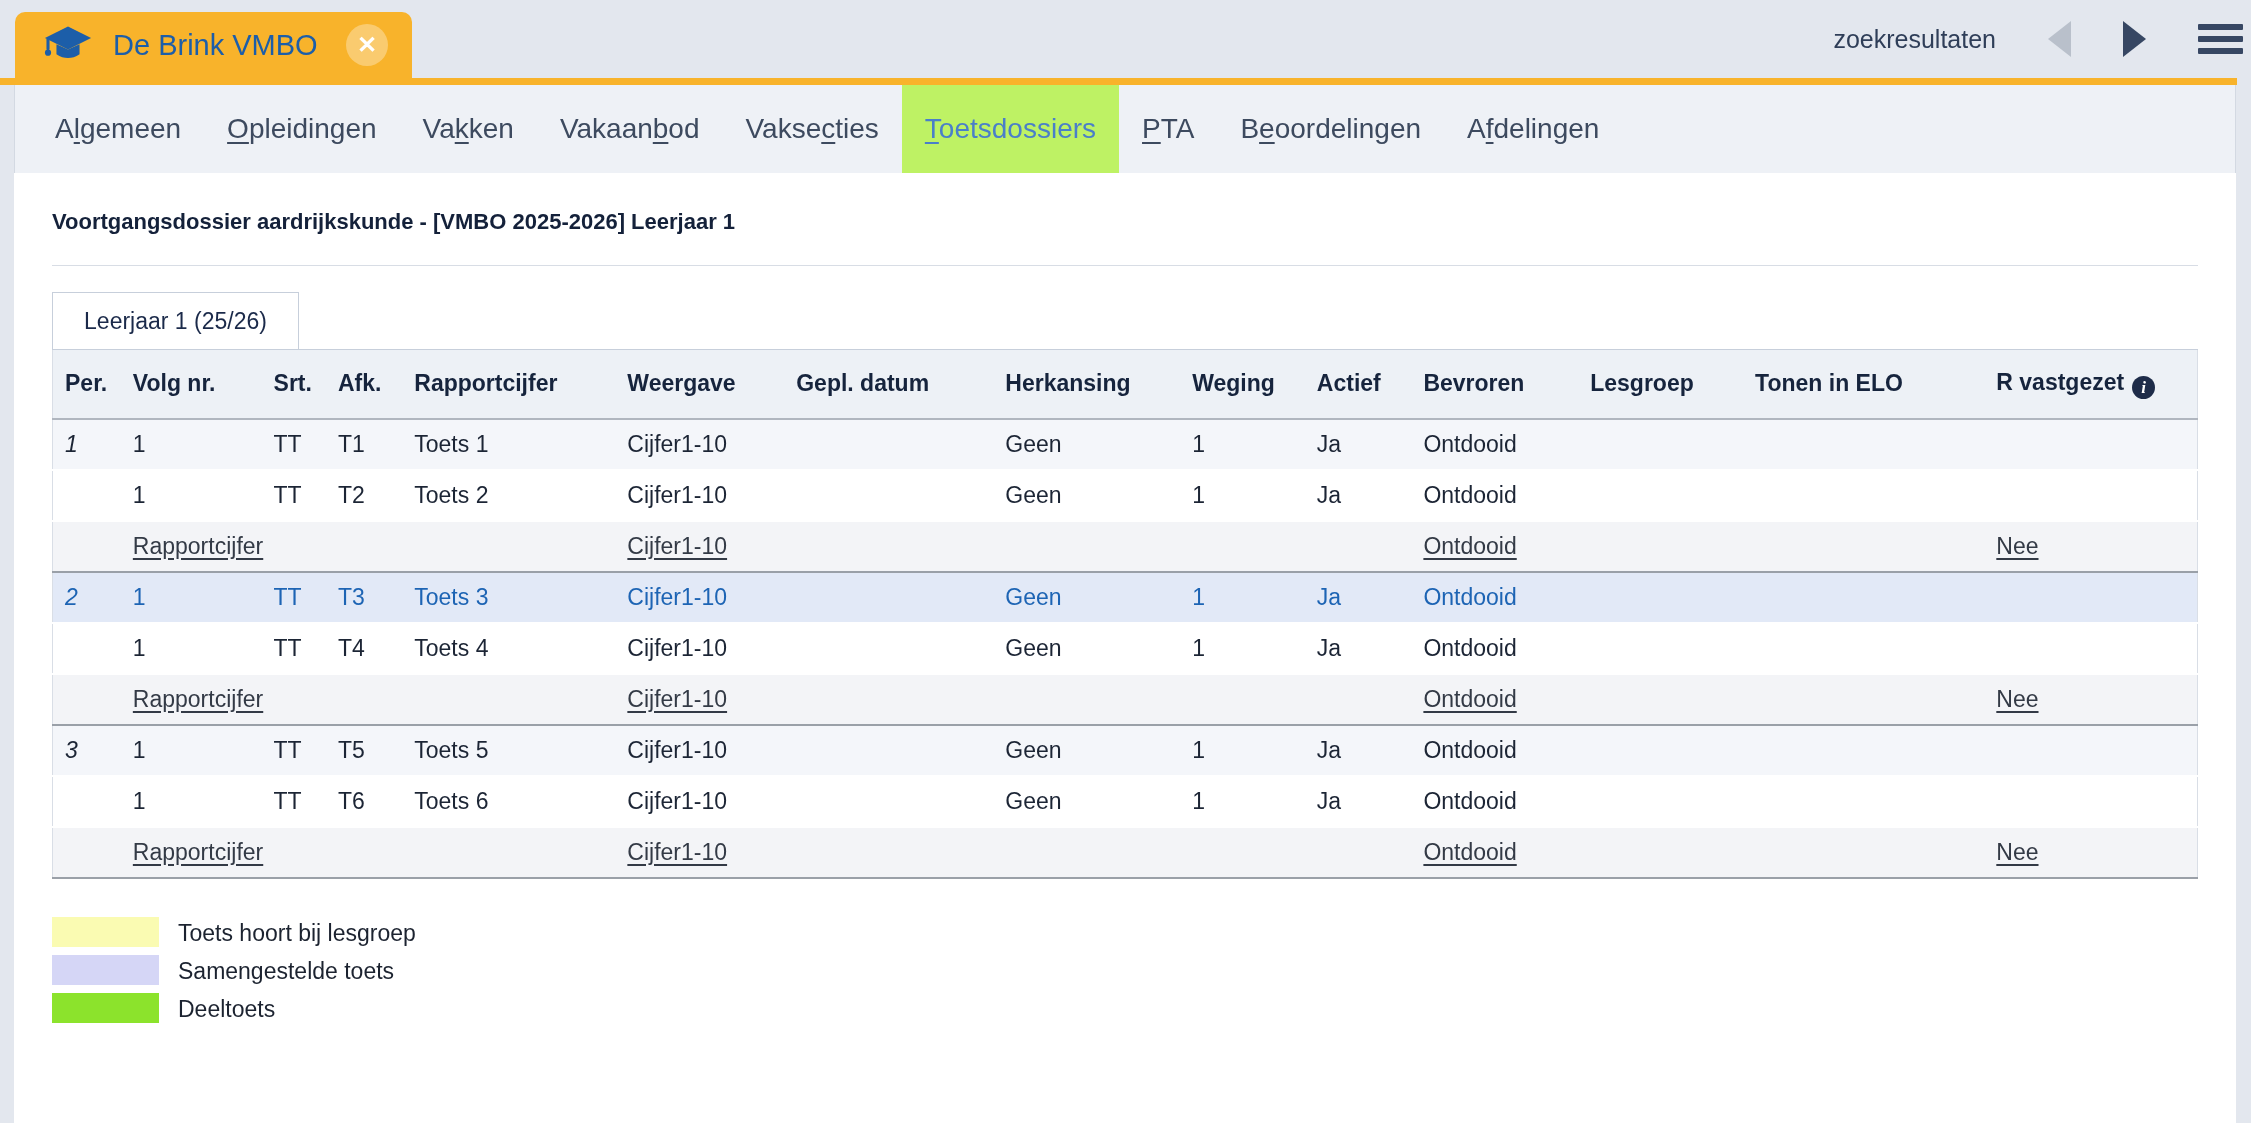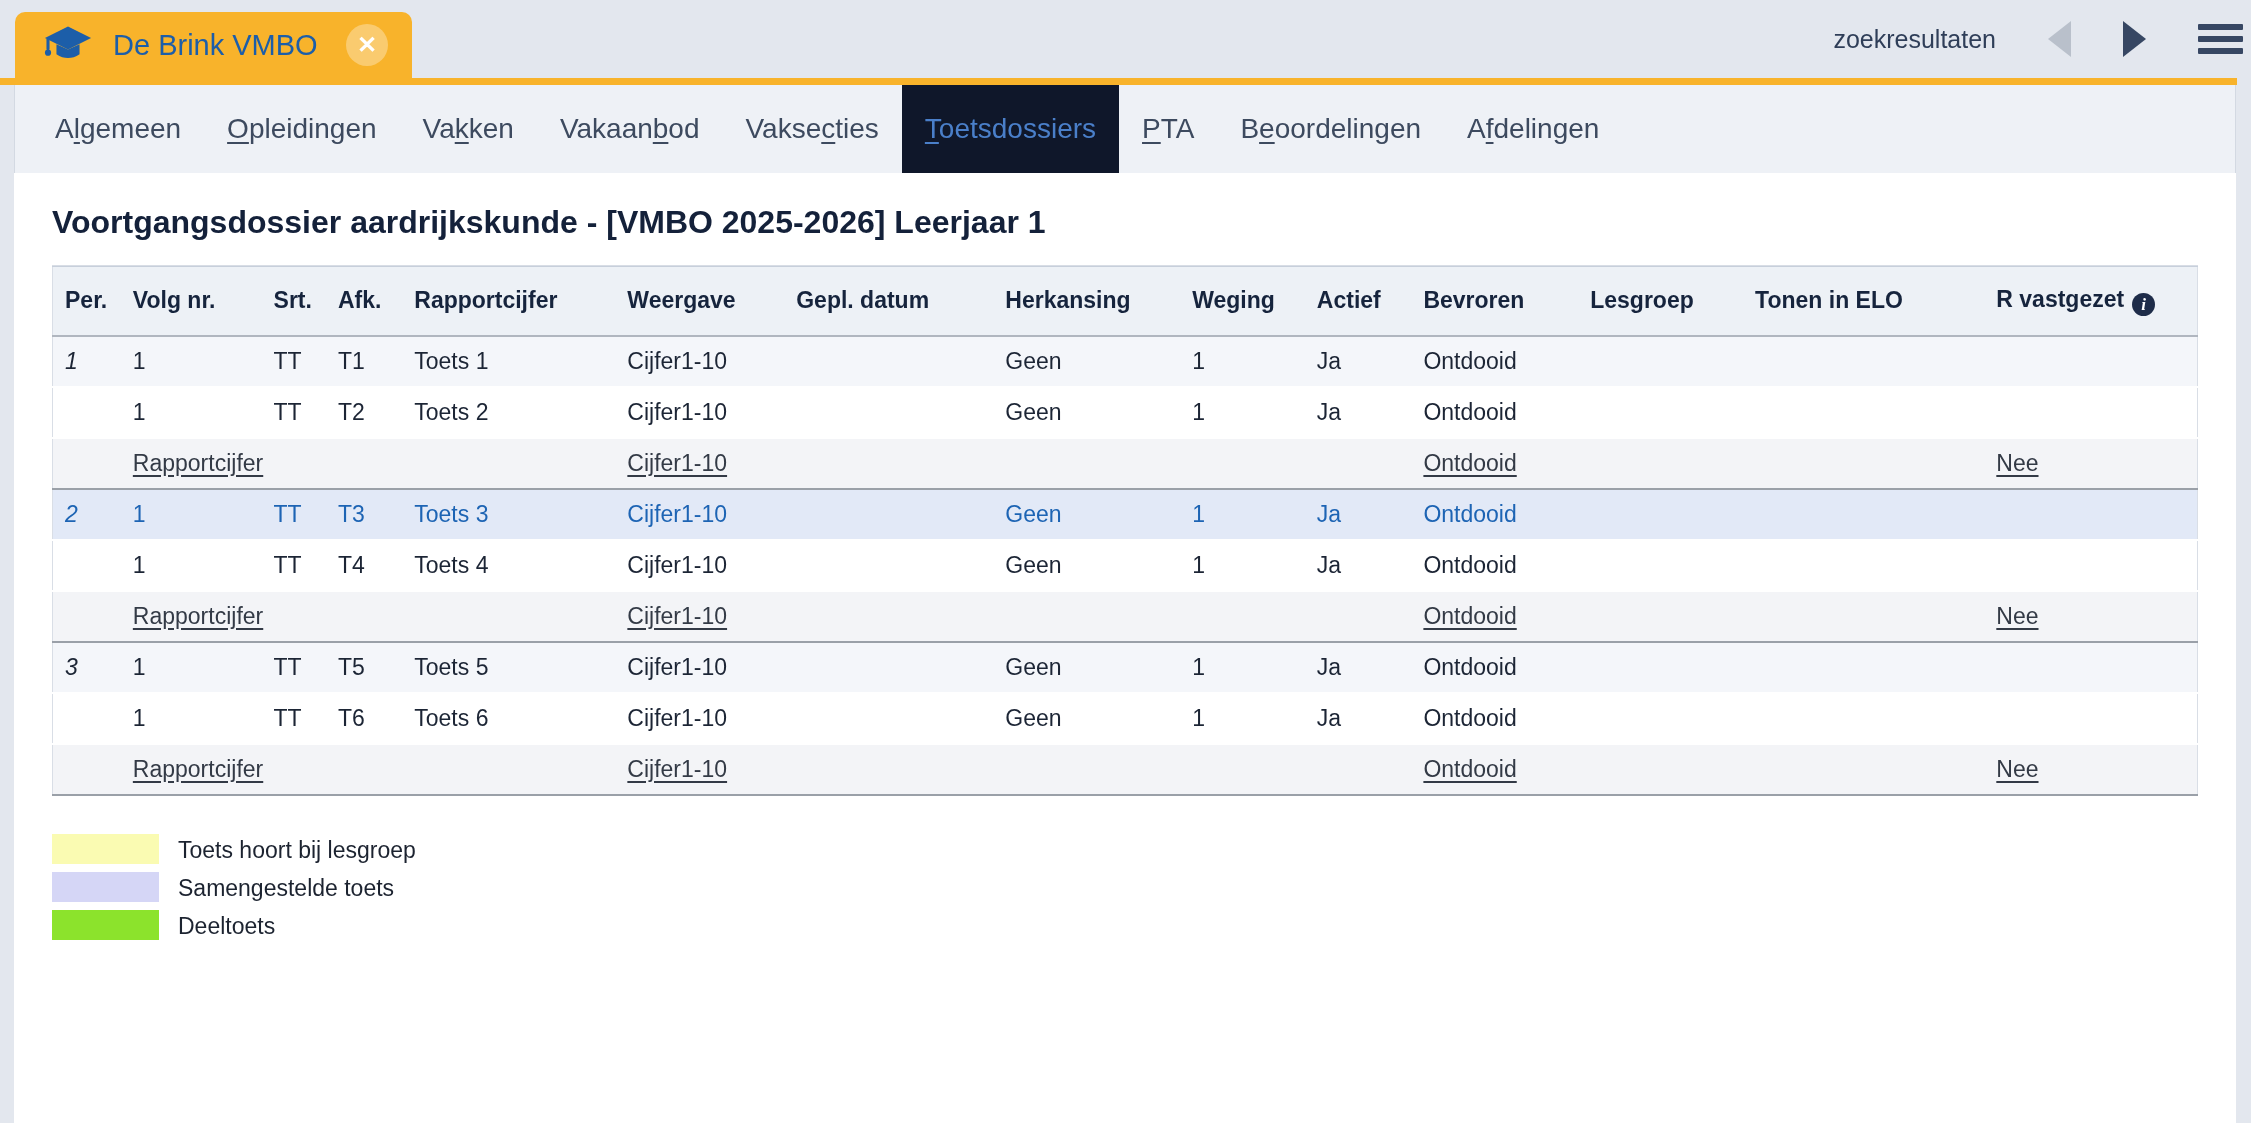--- a/index.html
+++ b/index.html
@@ -39,24 +39,24 @@
   .window { margin: 0 15px 0 14px; }
   nav.main-nav {
     height: 88px; background: #eef1f6; display: flex; align-items: stretch;
     padding-left: 17px; border-right: 1px solid #d3d9e2; border-left: 1px solid #d3d9e2;
   }
   .nav-item {
     display: flex; align-items: center; padding: 0 23px;
     font-size: 28px; color: #3d4a5f; cursor: pointer; white-space: nowrap;
   }
   .nav-item u { text-decoration: underline; text-underline-offset: 4px; }
-  .nav-item.active { background: #0f172a; color: #4a7fc9; justify-content: flex-end; }
+  .nav-item.active { background: #bef264; color: #4a7fc9; justify-content: flex-end; }
   
   .content { background: #fff; height: 950px; padding: 0 38px; }
-  h1.page-title { margin: 0; padding-top: 32px; font-size: 32px; line-height: 34px; font-weight: bold; color: #14213a; }
+  h1.page-title { margin: 0; padding-top: 32px; font-size: 22px; line-height: 34px; font-weight: bold; color: #14213a; }
   .title-divider { margin: 26px 0 0 0; border: none; border-top: 1px solid #d8dde5; }
   .year-tab {
     margin-top: 26px; width: 247px; height: 57px;
     border: 1px solid #c7cfdb; border-bottom: none; background: #fff;
     display: flex; align-items: center; justify-content: center;
     font-size: 23px; color: #1b2a4a; cursor: pointer;
   }
   
   table.dossier { width: 100%; border-collapse: collapse; table-layout: fixed; font-size: 23px; color: #1c2535; border-left: 1px solid #d9dee6; border-right: 1px solid #d9dee6; border-bottom: 2px solid #9aa0a8; }
   thead th {
@@ -139,20 +139,23 @@
   </div>
       <div class="nav-item">
     <span>A<u>f</u>delingen</span>
   </div>
     </nav>
 
   <div class="content">
     <h1 class="page-title">Voortgangsdossier aardrijkskunde - [VMBO 2025-2026] Leerjaar 1</h1>
     <hr class="title-divider">
 
+    <div class="year-tab">
+      <span>Leerjaar 1 (25/26)</span>
+    </div>
 
     <table class="dossier">
       <colgroup>
         <col style="width:68px">
           <col style="width:140px">
           <col style="width:64px">
           <col style="width:76px">
         <col style="width:212px">
           <col style="width:168px">
           <col style="width:208px">

